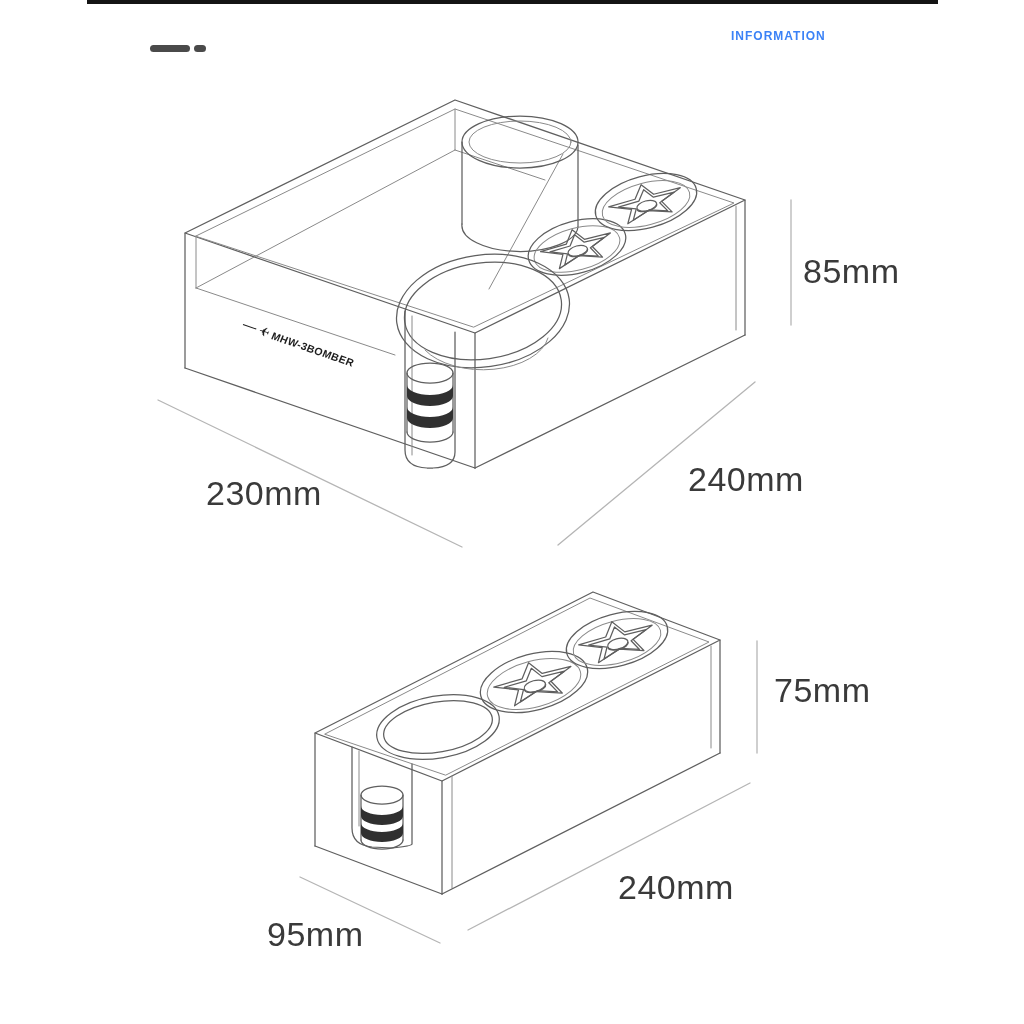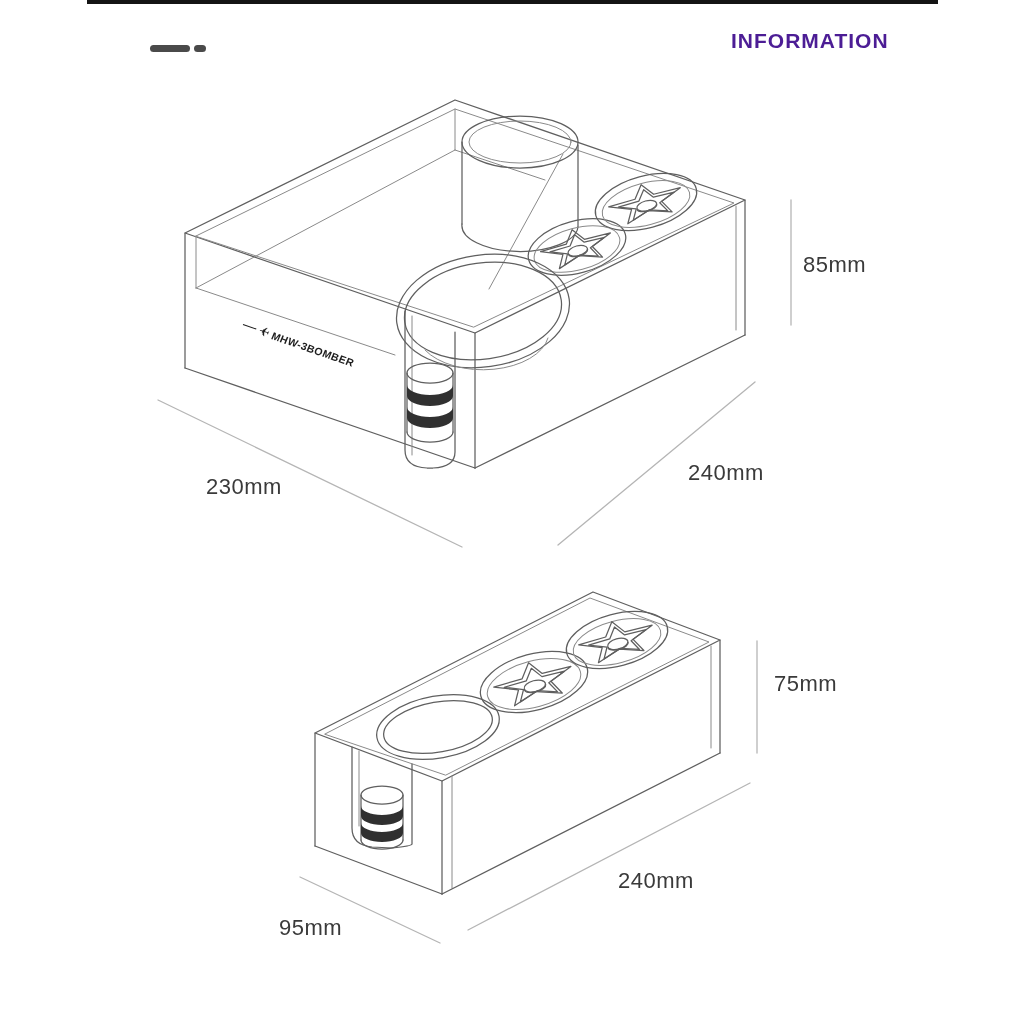--- a/index.html
+++ b/index.html
@@ -9,32 +9,32 @@
   }
   .top-bar{
     position:absolute;left:87px;top:0;width:851px;height:4px;background:#141414;
   }
   .logo{
     position:absolute;left:150px;top:45px;display:flex;gap:4px;align-items:center;
   }
   .logo .dash-long{width:40px;height:7px;border-radius:3.5px;background:#4a4a4a;}
   .logo .dash-short{width:12px;height:7px;border-radius:3.5px;background:#4a4a4a;}
   .info-title{
-    position:absolute;left:731px;top:29px;font-size:21px;font-weight:700;
-    letter-spacing:1px;color:#4c1d95;
+    position:absolute;left:731px;top:29px;font-size:12px;font-weight:700;
+    letter-spacing:1px;color:#3b82f6;
   }
   .lineart{position:absolute;left:0;top:0;width:1024px;height:1024px;}
   .lineart path,.lineart ellipse,.lineart line,.lineart circle{
     fill:none;stroke:#5f5f5f;stroke-width:1.25;stroke-linejoin:round;stroke-linecap:round;
   }
   .lineart .dim{stroke:#b5b5b5;stroke-width:1.3;}
   .lineart .soft{stroke:#8a8a8a;stroke-width:1;}
   .lineart .band{fill:#303030;stroke:none;}
   .dim-label{
-    position:absolute;font-size:22px;color:#3a3a3a;letter-spacing:0.5px;white-space:nowrap;
+    position:absolute;font-size:34px;color:#3a3a3a;letter-spacing:0.5px;white-space:nowrap;
   }
   .brand{
     position:absolute;left:243px;top:318px;display:flex;align-items:center;gap:3px;
     transform:rotate(19deg) skewX(-4deg);transform-origin:left center;color:#1d1d1d;
   }
   .brand .contrail{width:14px;height:1.5px;background:#1d1d1d;}
   .brand .plane{font-size:13px;line-height:1;transform:scaleX(-1);}
   .brand .brand-text{font-size:10.5px;font-weight:700;letter-spacing:0.4px;}
 </style>
 </head>
@@ -179,13 +179,13 @@
   <span class="plane">✈</span>
   <span class="brand-text">MHW-3BOMBER</span>
 </div>
 
 <div class="dim-label" style="left:803px;top:252px;">85mm</div>
 <div class="dim-label" style="left:206px;top:474px;">230mm</div>
 <div class="dim-label" style="left:688px;top:460px;">240mm</div>
 
 <div class="dim-label" style="left:774px;top:671px;">75mm</div>
 <div class="dim-label" style="left:618px;top:868px;">240mm</div>
-<div class="dim-label" style="left:279px;top:915px;">95mm</div>
+<div class="dim-label" style="left:267px;top:915px;">95mm</div>
 
 </body></html>

